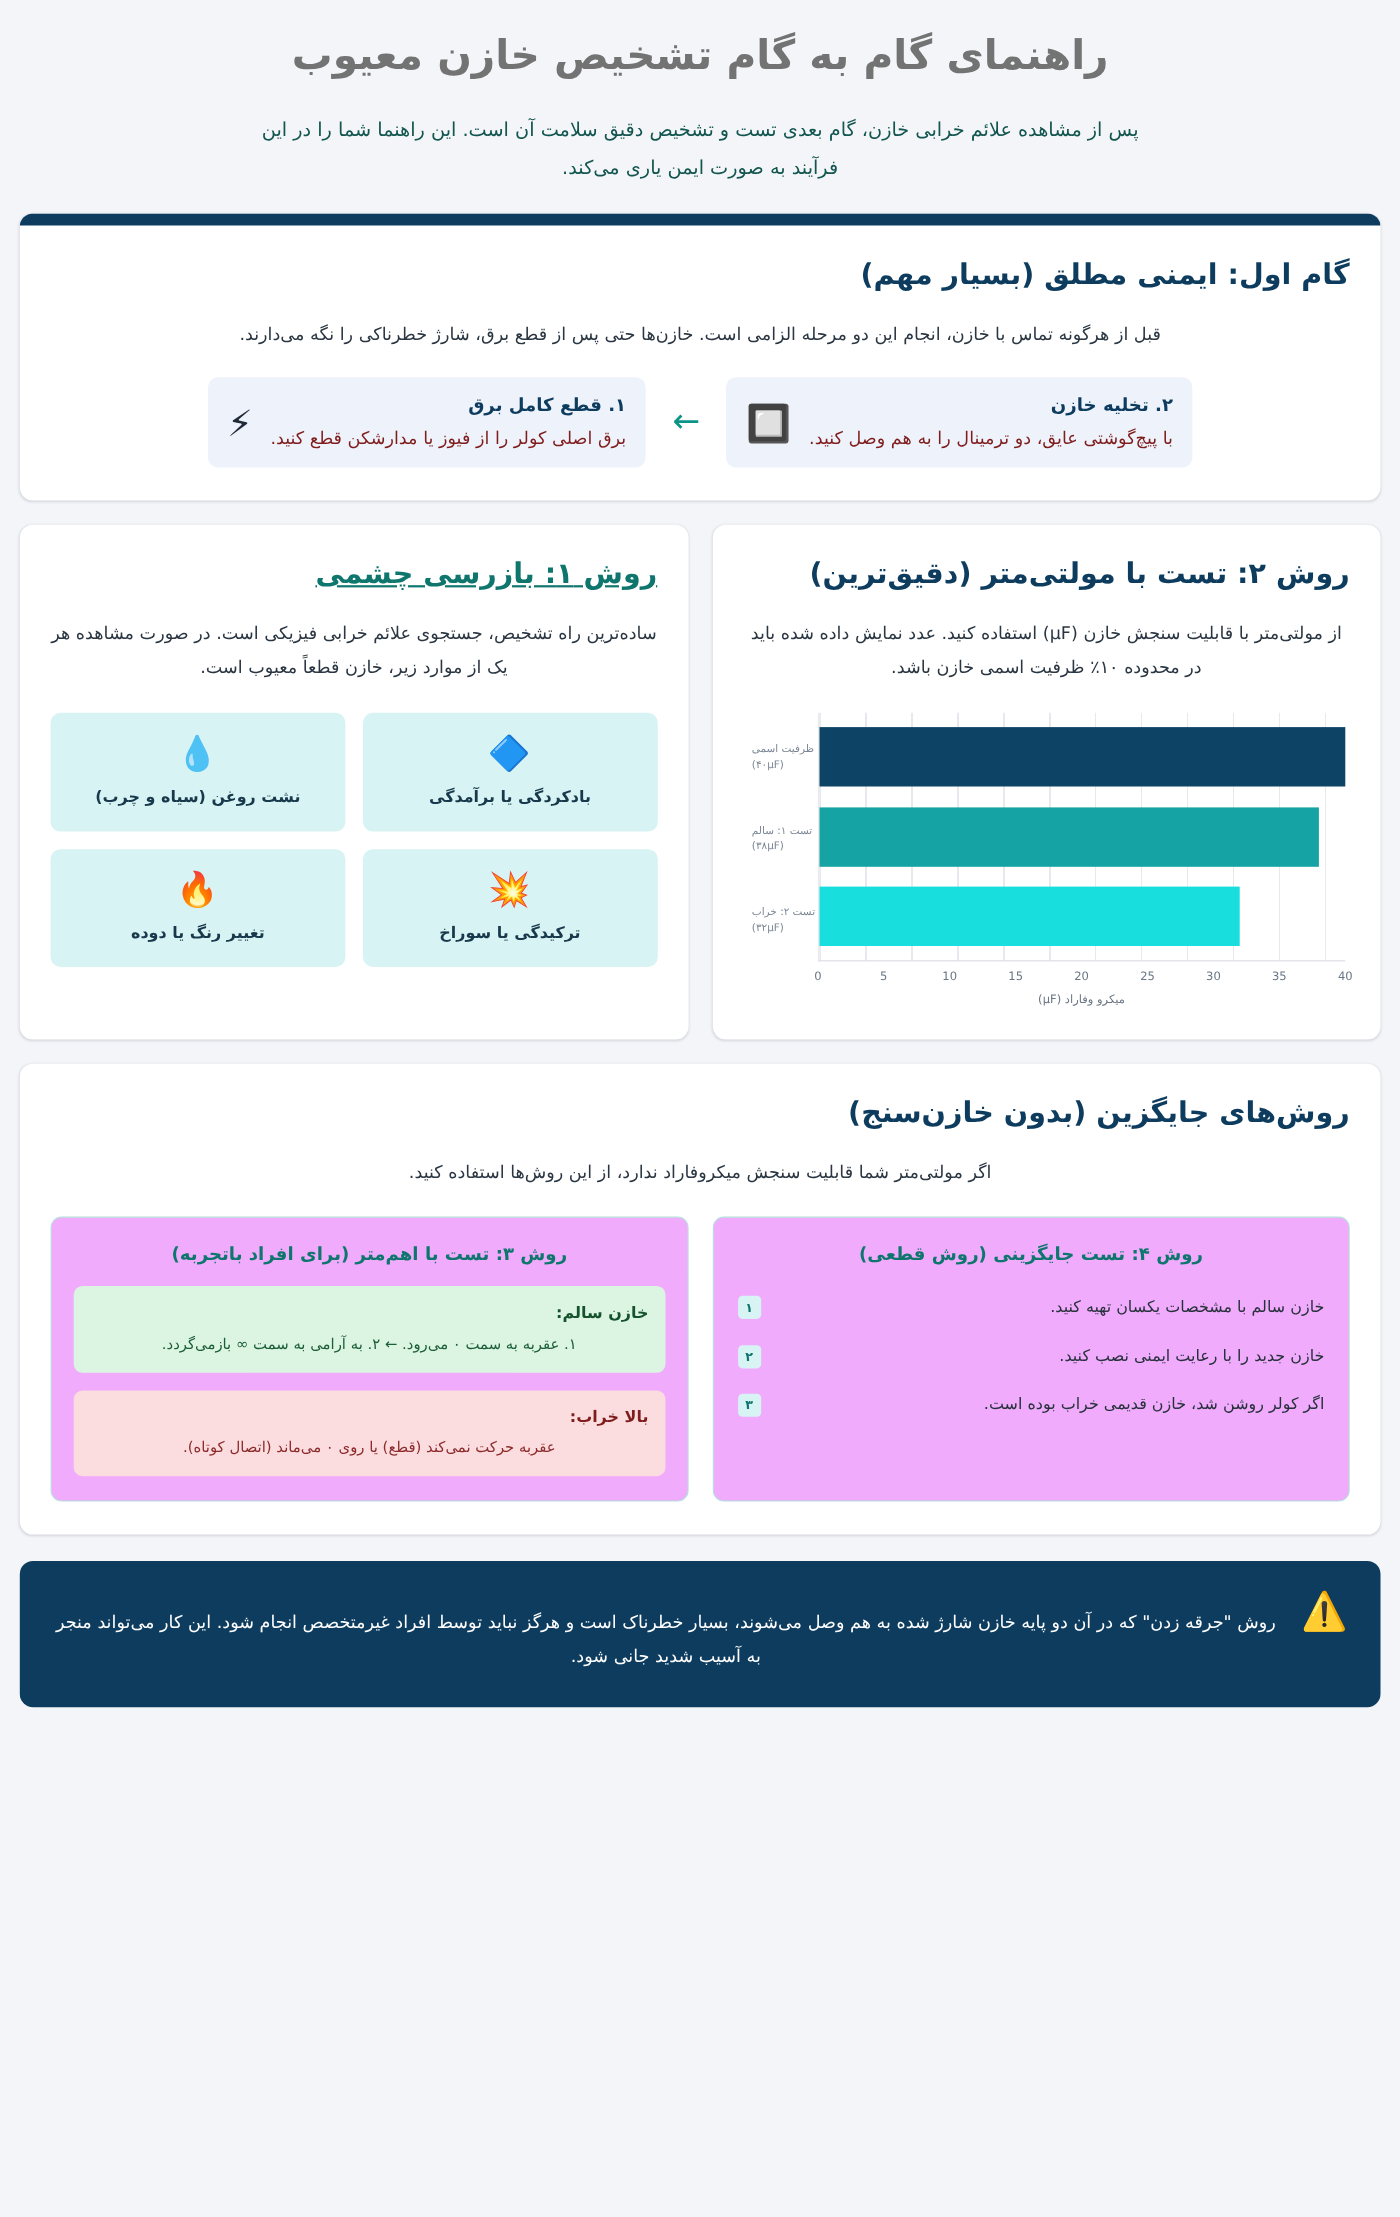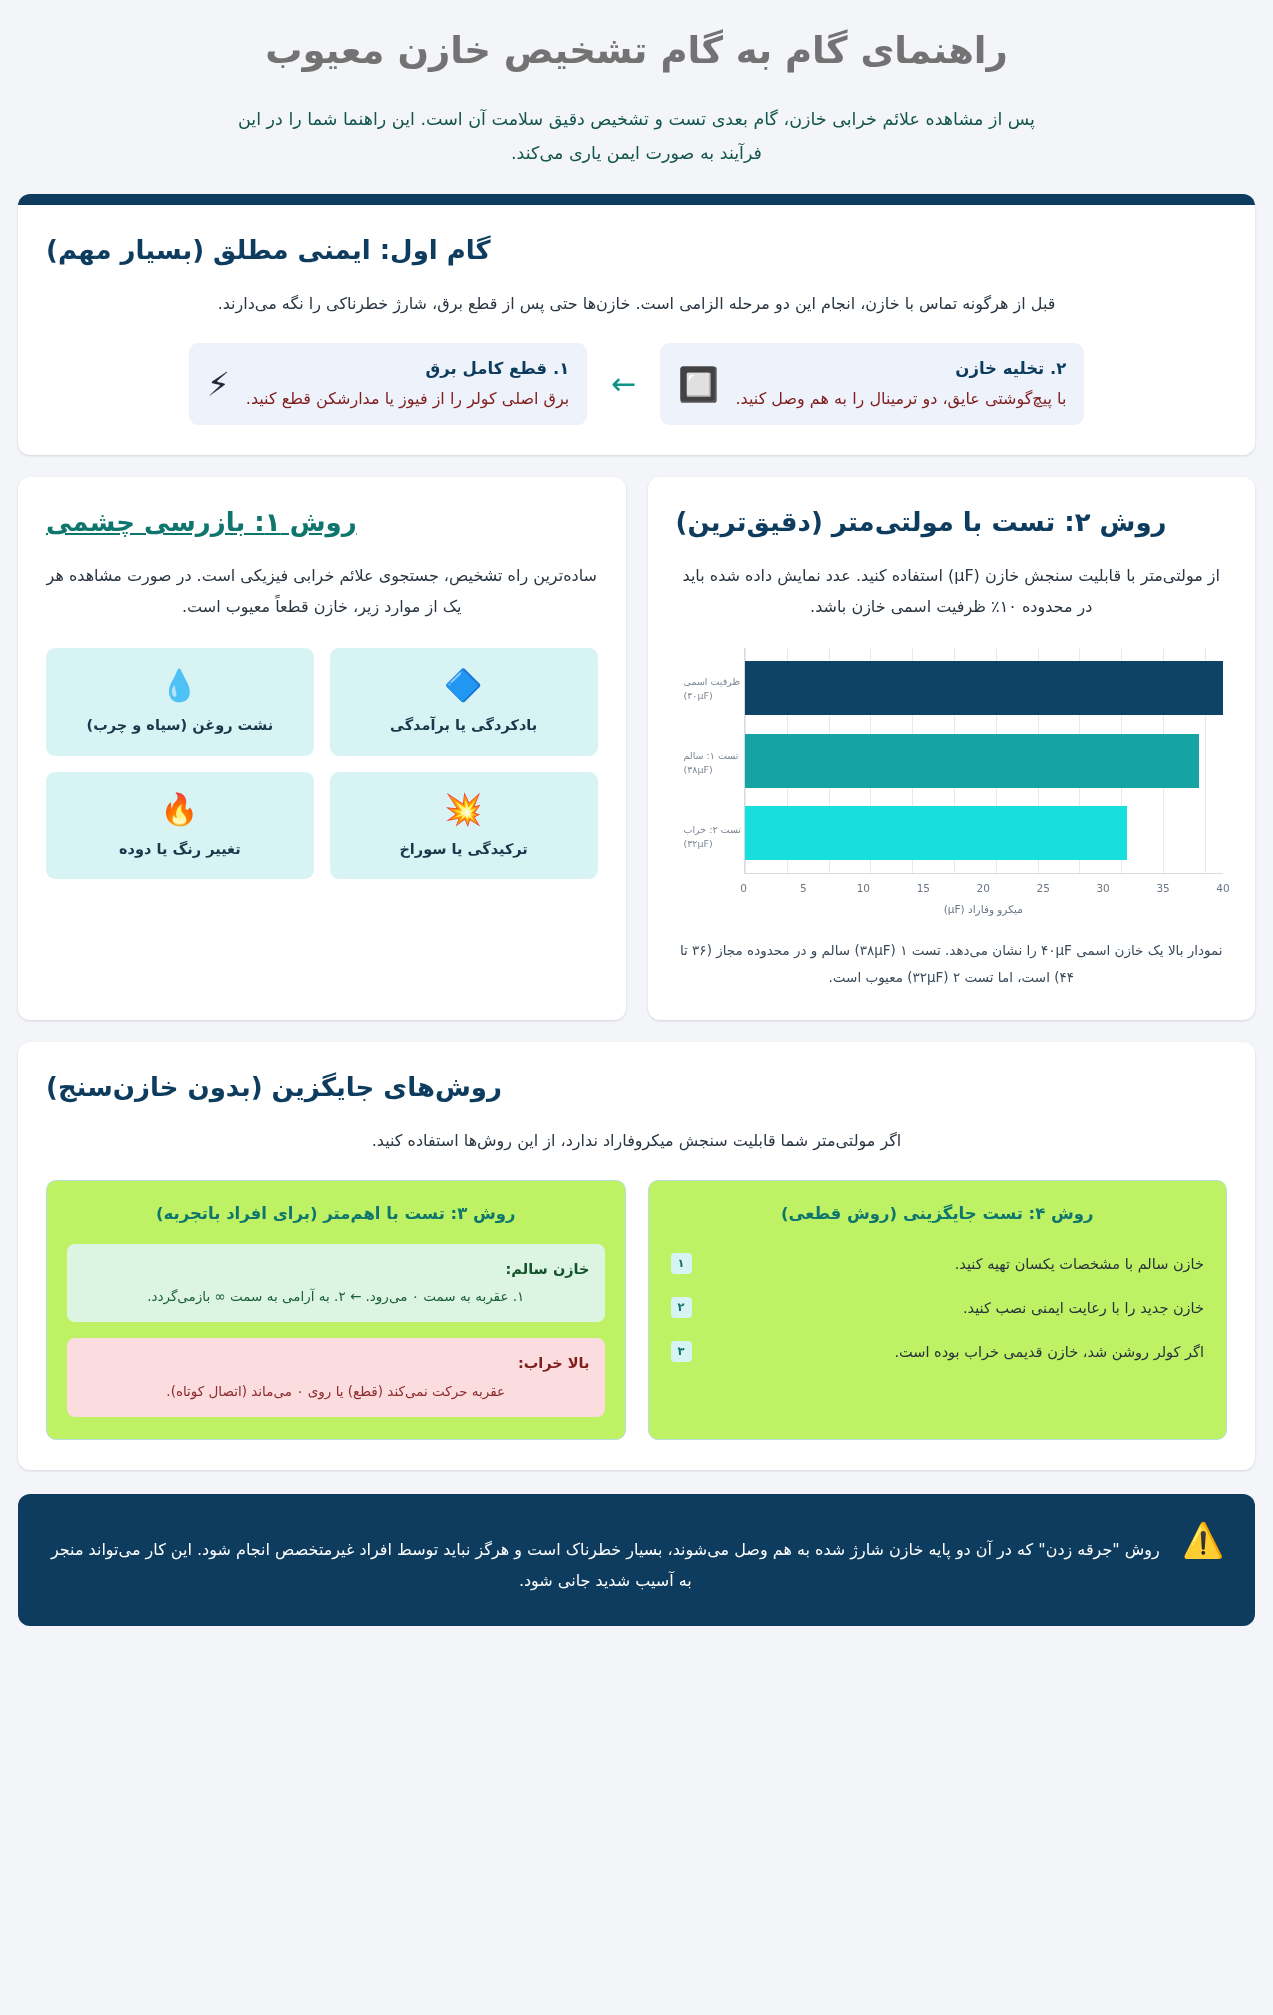--- a/index.html
+++ b/index.html
@@ -37,21 +37,21 @@
     box-shadow: 0 1px 3px rgba(16,24,40,.09), 0 1px 2px rgba(16,24,40,.05);
     overflow: hidden;
   }
   .card-topbar { height: 11px; background: #0d3c5e; width: 100%; }
   .card-body { padding: 26px 28px 30px; }
 
   h2.sec-title {
     font-size: 26px;
     font-weight: 700;
     color: #0d3c5e;
-    text-align: left;
+    text-align: right;
     line-height: 1.5;
   }
   h2.sec-title.teal { color: #0f766e; text-decoration: underline; }
   p.sec-desc {
     margin-top: 18px;
     font-size: 16px;
     line-height: 1.95;
     color: #2a3642;
     text-align: center;
   }
@@ -204,21 +204,21 @@
     display: flex;
     flex-direction: row;
     gap: 22px;
     margin-top: 24px;
   }
   .alt-box {
     flex: 1 1 0;
     border: 1px solid #b6dedd;
     border-radius: 10px;
     padding: 20px 20px 22px;
-    background: #bef264;
+    background: #f0abfc;
   }
   .alt-box h3 {
     font-size: 16.5px;
     font-weight: 700;
     color: #0f766e;
     text-align: center;
     line-height: 1.6;
   }
   .pill {
     border-radius: 8px;
@@ -362,21 +362,20 @@
               <span class="x-tick" style="left: 37.5%;">15</span>
               <span class="x-tick" style="left: 50%;">20</span>
               <span class="x-tick" style="left: 62.5%;">25</span>
               <span class="x-tick" style="left: 75%;">30</span>
               <span class="x-tick" style="left: 87.5%;">35</span>
               <span class="x-tick" style="left: 100%;">40</span>
             </div>
           <div class="x-title">میکرو وفاراد (µF)</div>
         </div>
 
-        <p class="chart-note">نمودار بالا یک خازن اسمی ۴۰µF را نشان می‌دهد. تست ۱ (۳۸µF) سالم و در محدوده مجاز (۳۶ تا ۴۴) است، اما تست ۲ (۳۲µF) معیوب است.</p>
       </div>
     </section>
 
     <section class="card">
       <div class="card-body">
         <h2 class="sec-title teal">روش ۱: بازرسی چشمی</h2>
         <p class="sec-desc">ساده‌ترین راه تشخیص، جستجوی علائم خرابی فیزیکی است. در صورت مشاهده هر یک از موارد زیر، خازن قطعاً معیوب است.</p>
 
         <div class="vis-grid">
           <div class="vis-item">

